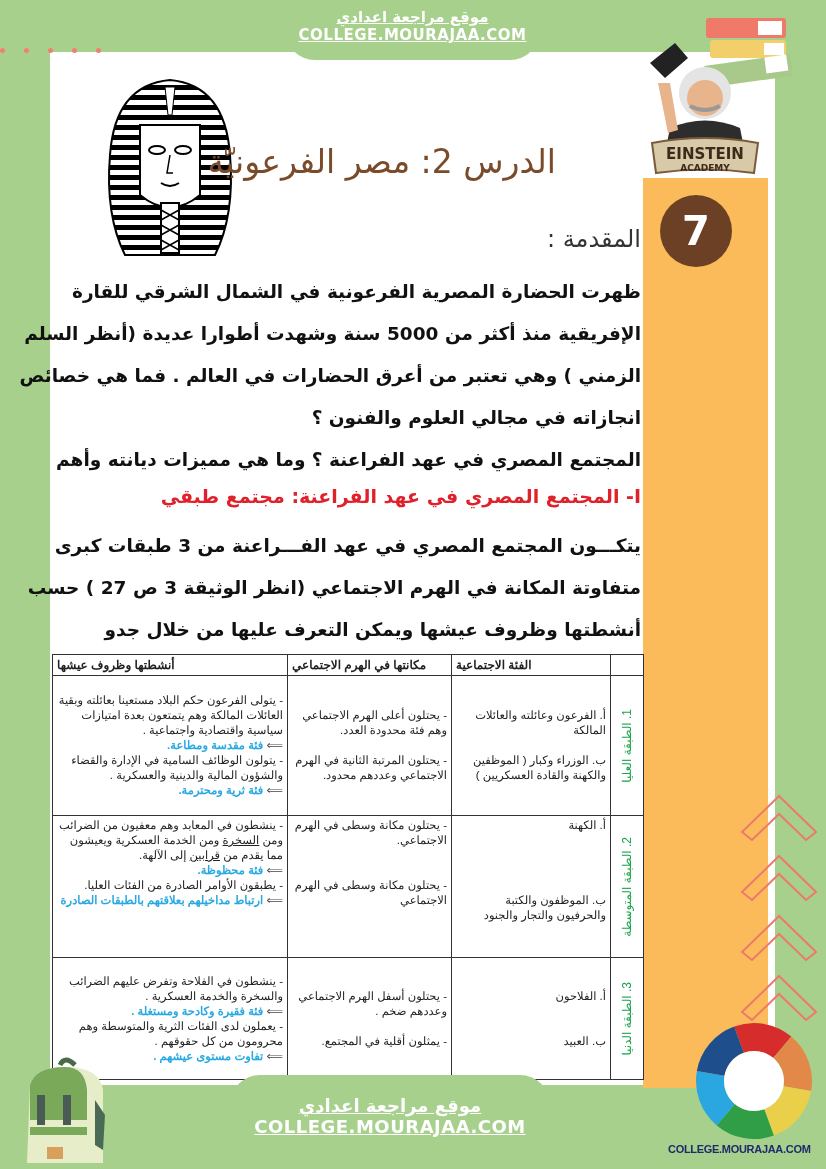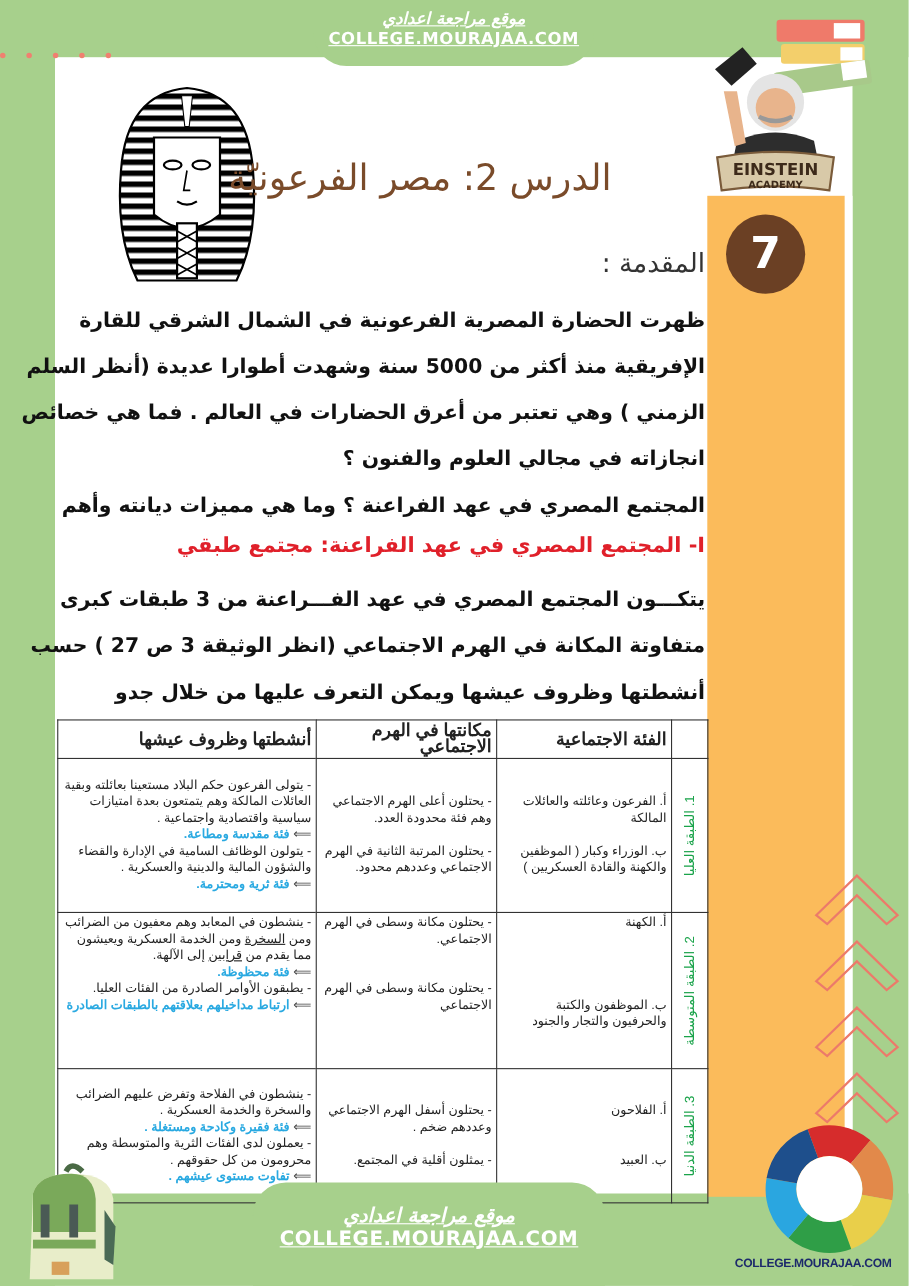--- a/index.html
+++ b/index.html
@@ -7,42 +7,42 @@
   .green{background:#a7d08c;}
   #top-band{position:absolute;left:0;top:0;width:826px;height:52px;}
   #left-strip{position:absolute;left:0;top:0;width:50px;height:1169px;}
   #right-strip{position:absolute;left:775px;top:0;width:51px;height:1169px;}
   #bottom-band{position:absolute;left:0;top:1085px;width:826px;height:84px;}
   #dots{position:absolute;left:0;top:48px;width:120px;height:6px;}
   #dots span{position:absolute;top:0;width:5px;height:5px;border-radius:50%;background:#f08070;}
   .site-tab{position:absolute;background:#a7d08c;border-radius:30px 30px 0 0;text-align:center;color:#fff;}
   #top-tab{left:285px;top:0;width:255px;height:60px;border-radius:0 0 30px 30px;}
   #bottom-tab{left:230px;top:1075px;width:320px;height:94px;}
-  .site-ar{font-weight:bold;text-decoration:underline;font-style:italic;}
+  .site-ar{font-weight:bold;text-decoration:underline;}
   .site-en{font-weight:bold;text-decoration:underline;letter-spacing:0.5px;}
   #top-tab .site-ar{font-size:15px;margin-top:8px;}
   #top-tab .site-en{font-size:15px;}
   #bottom-tab .site-ar{font-size:18px;margin-top:20px;}
   #bottom-tab .site-en{font-size:18px;}
   #orange-bar{position:absolute;left:643px;top:178px;width:125px;height:910px;background:#fbbb5b;}
   #white-gap{position:absolute;left:768px;top:178px;width:7px;height:910px;background:#fff;}
   #lesson-circle{position:absolute;left:660px;top:195px;width:72px;height:72px;border-radius:50%;background:#6b4024;color:#fff;font-size:40px;font-weight:bold;text-align:center;line-height:72px;}
   #einstein{position:absolute;left:640px;top:38px;width:130px;height:145px;}
   #books{position:absolute;left:700px;top:14px;width:100px;height:80px;}
   #pharaoh{position:absolute;left:95px;top:75px;width:150px;height:185px;}
   #title{position:absolute;right:270px;top:142px;font-size:33px;color:#7a4b2a;direction:rtl;white-space:nowrap;}
   #intro-heading{position:absolute;right:185px;top:225px;font-size:24px;color:#333;direction:rtl;}
   .para{position:absolute;right:185px;width:600px;direction:rtl;text-align:right;font-size:18.5px;font-weight:bold;color:#111;}
   .para div{height:42px;line-height:42px;white-space:nowrap;}
   #intro{top:271px;}
   #section-heading{position:absolute;right:185px;top:485px;font-size:19px;font-weight:bold;color:#e0202a;direction:rtl;white-space:nowrap;}
   #section-body{top:525px;}
   #society-table{position:absolute;left:52px;top:654px;width:592px;border-collapse:collapse;direction:rtl;font-family:"Liberation Sans",sans-serif;font-size:11.5px;color:#222;}
   #society-table th,#society-table td{border:1px solid #333;vertical-align:middle;padding:2px 4px;text-align:right;line-height:15px;}
-  #society-table th{font-weight:bold;font-size:16px;text-align:right;height:16px;}
+  #society-table th{font-weight:bold;font-size:12px;text-align:left;height:16px;}
   .stratum{width:32px;padding:0 !important;}
   .stratum-label{writing-mode:vertical-rl;transform:rotate(180deg);color:#1aa34a;font-size:12px;white-space:nowrap;margin:auto;}
   .cat{width:150px;margin-top:13px;}
   .pos{width:155px;margin-top:47px;}
   .hl{color:#29a9e1;font-weight:bold;}
   .arrow{color:#444;}
   .u{text-decoration:underline;}
   .chev{position:absolute;left:740px;width:78px;height:50px;}
   #wheel{position:absolute;left:695px;top:1022px;width:118px;height:118px;}
   #bottom-url{position:absolute;left:668px;top:1143px;font-size:11px;font-weight:bold;color:#1d2a6b;font-family:"Liberation Sans",sans-serif;letter-spacing:-0.3px;}

